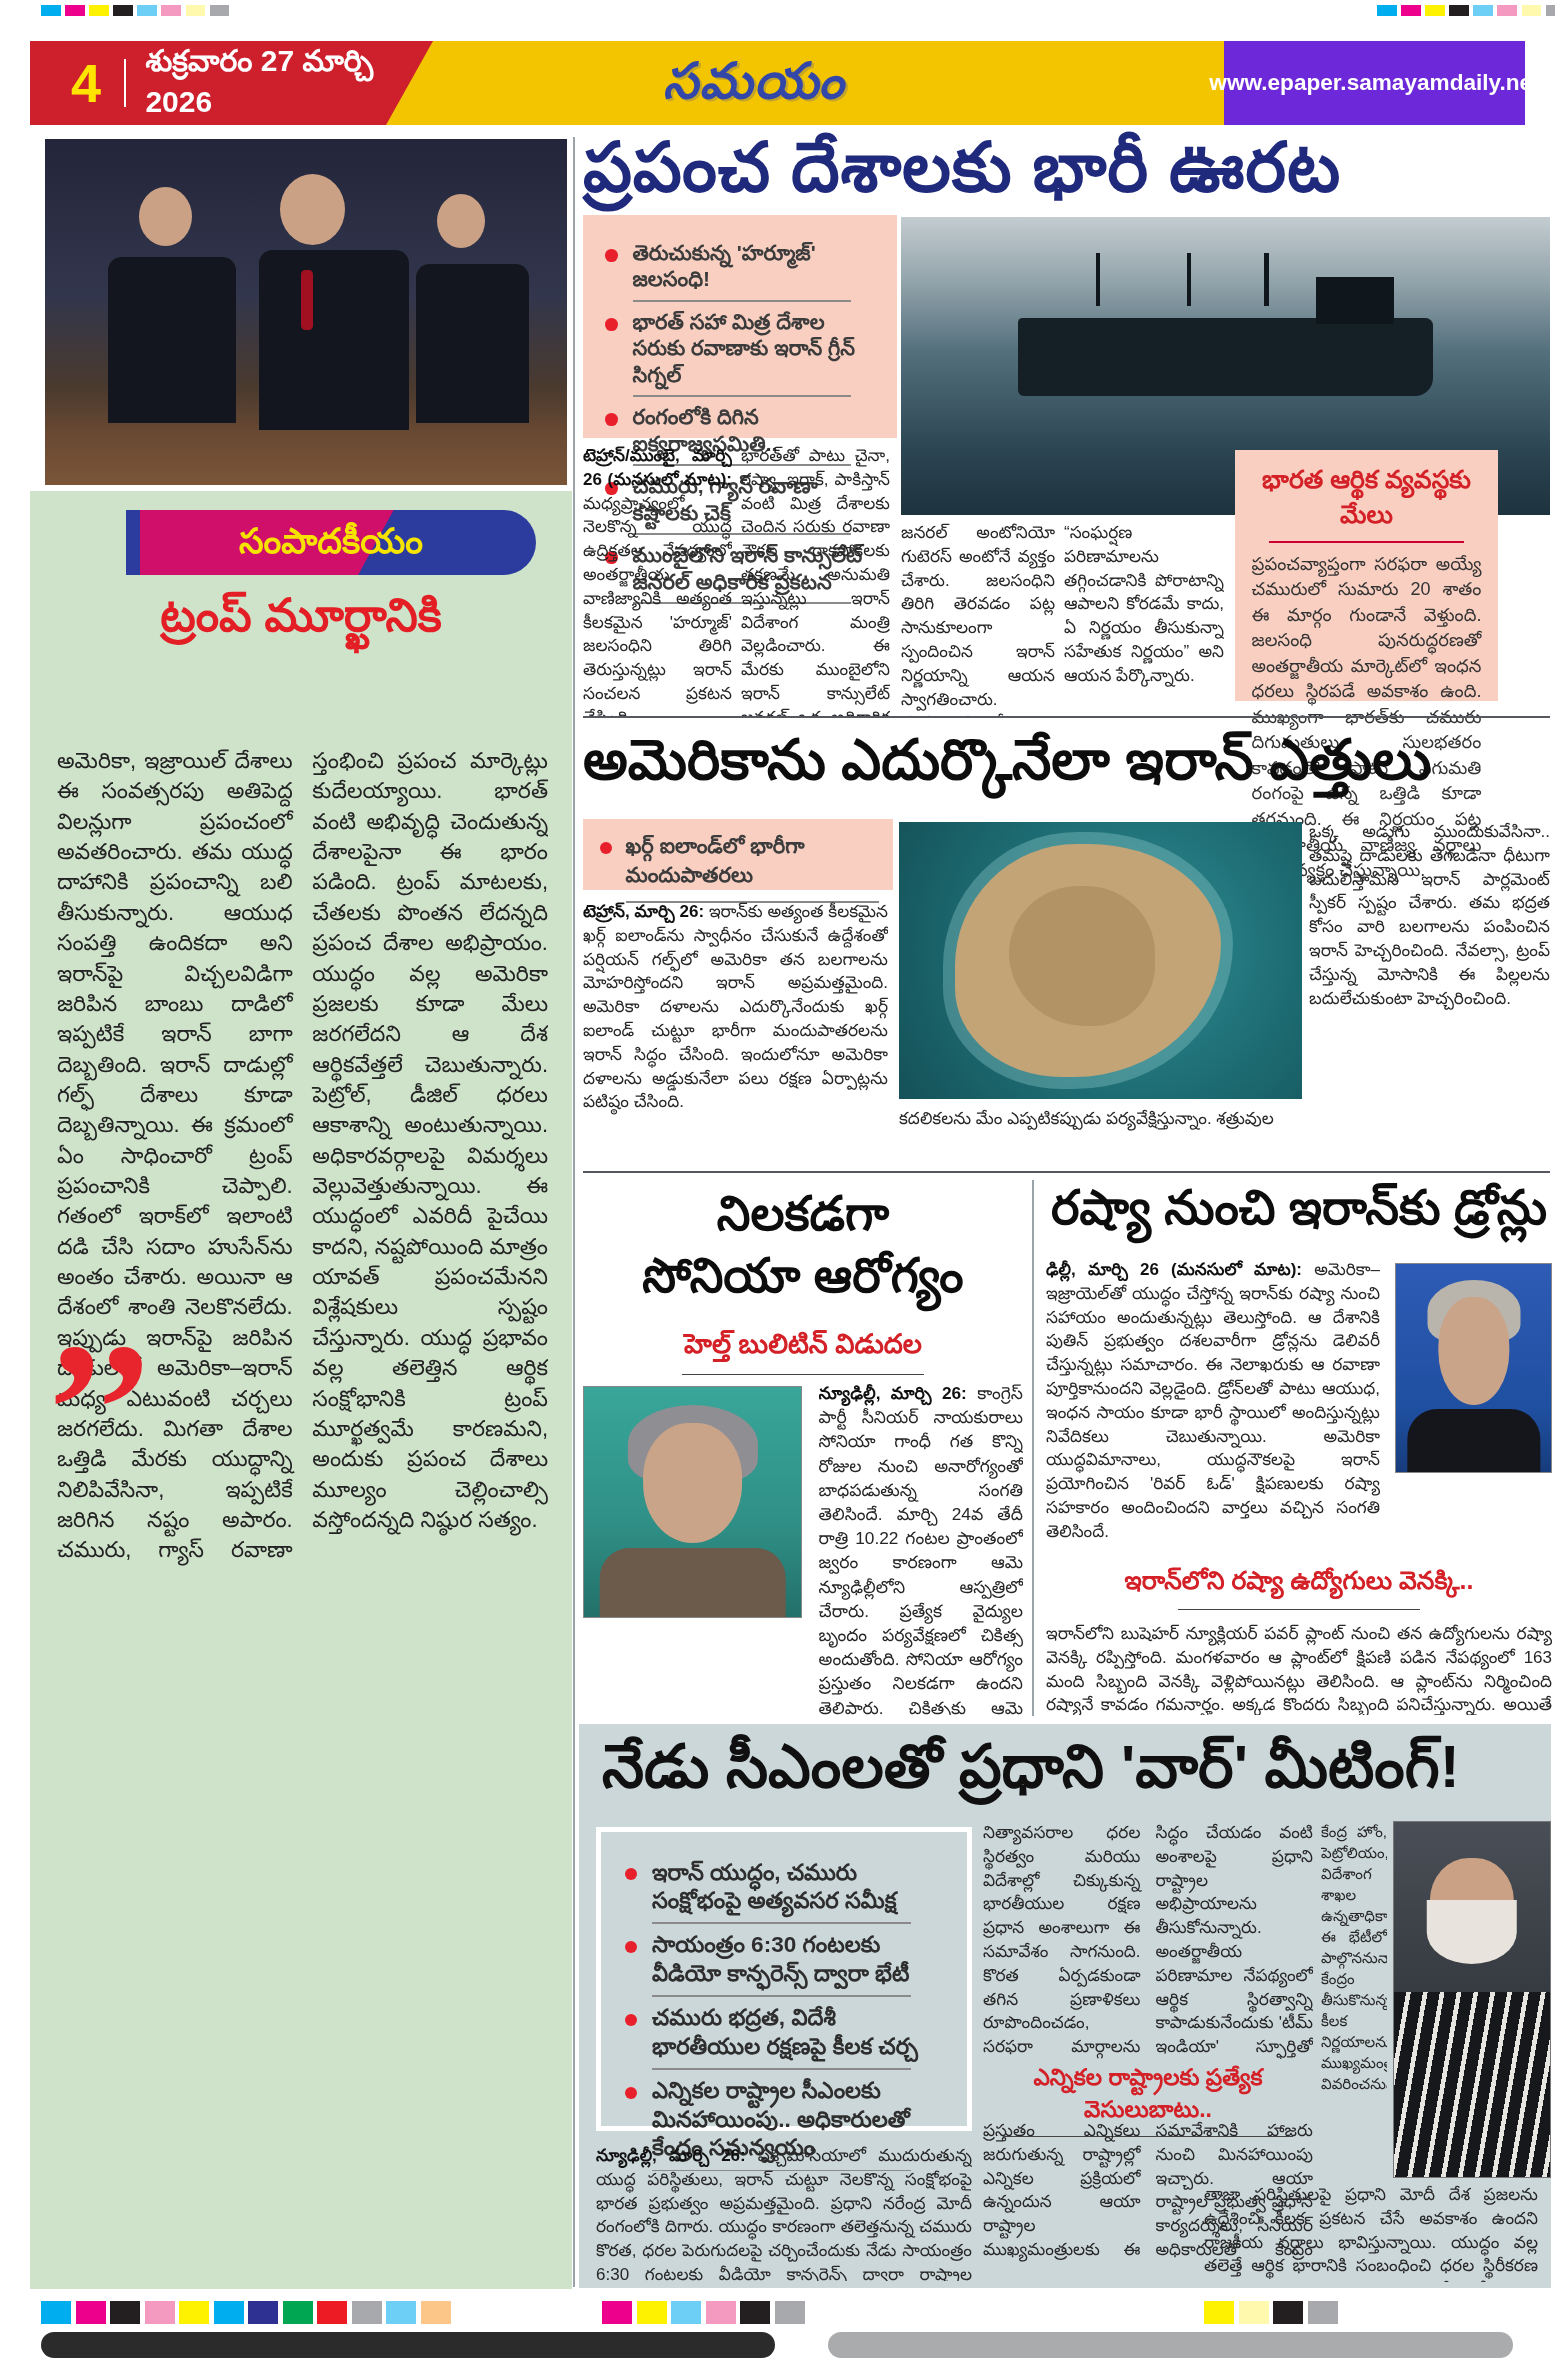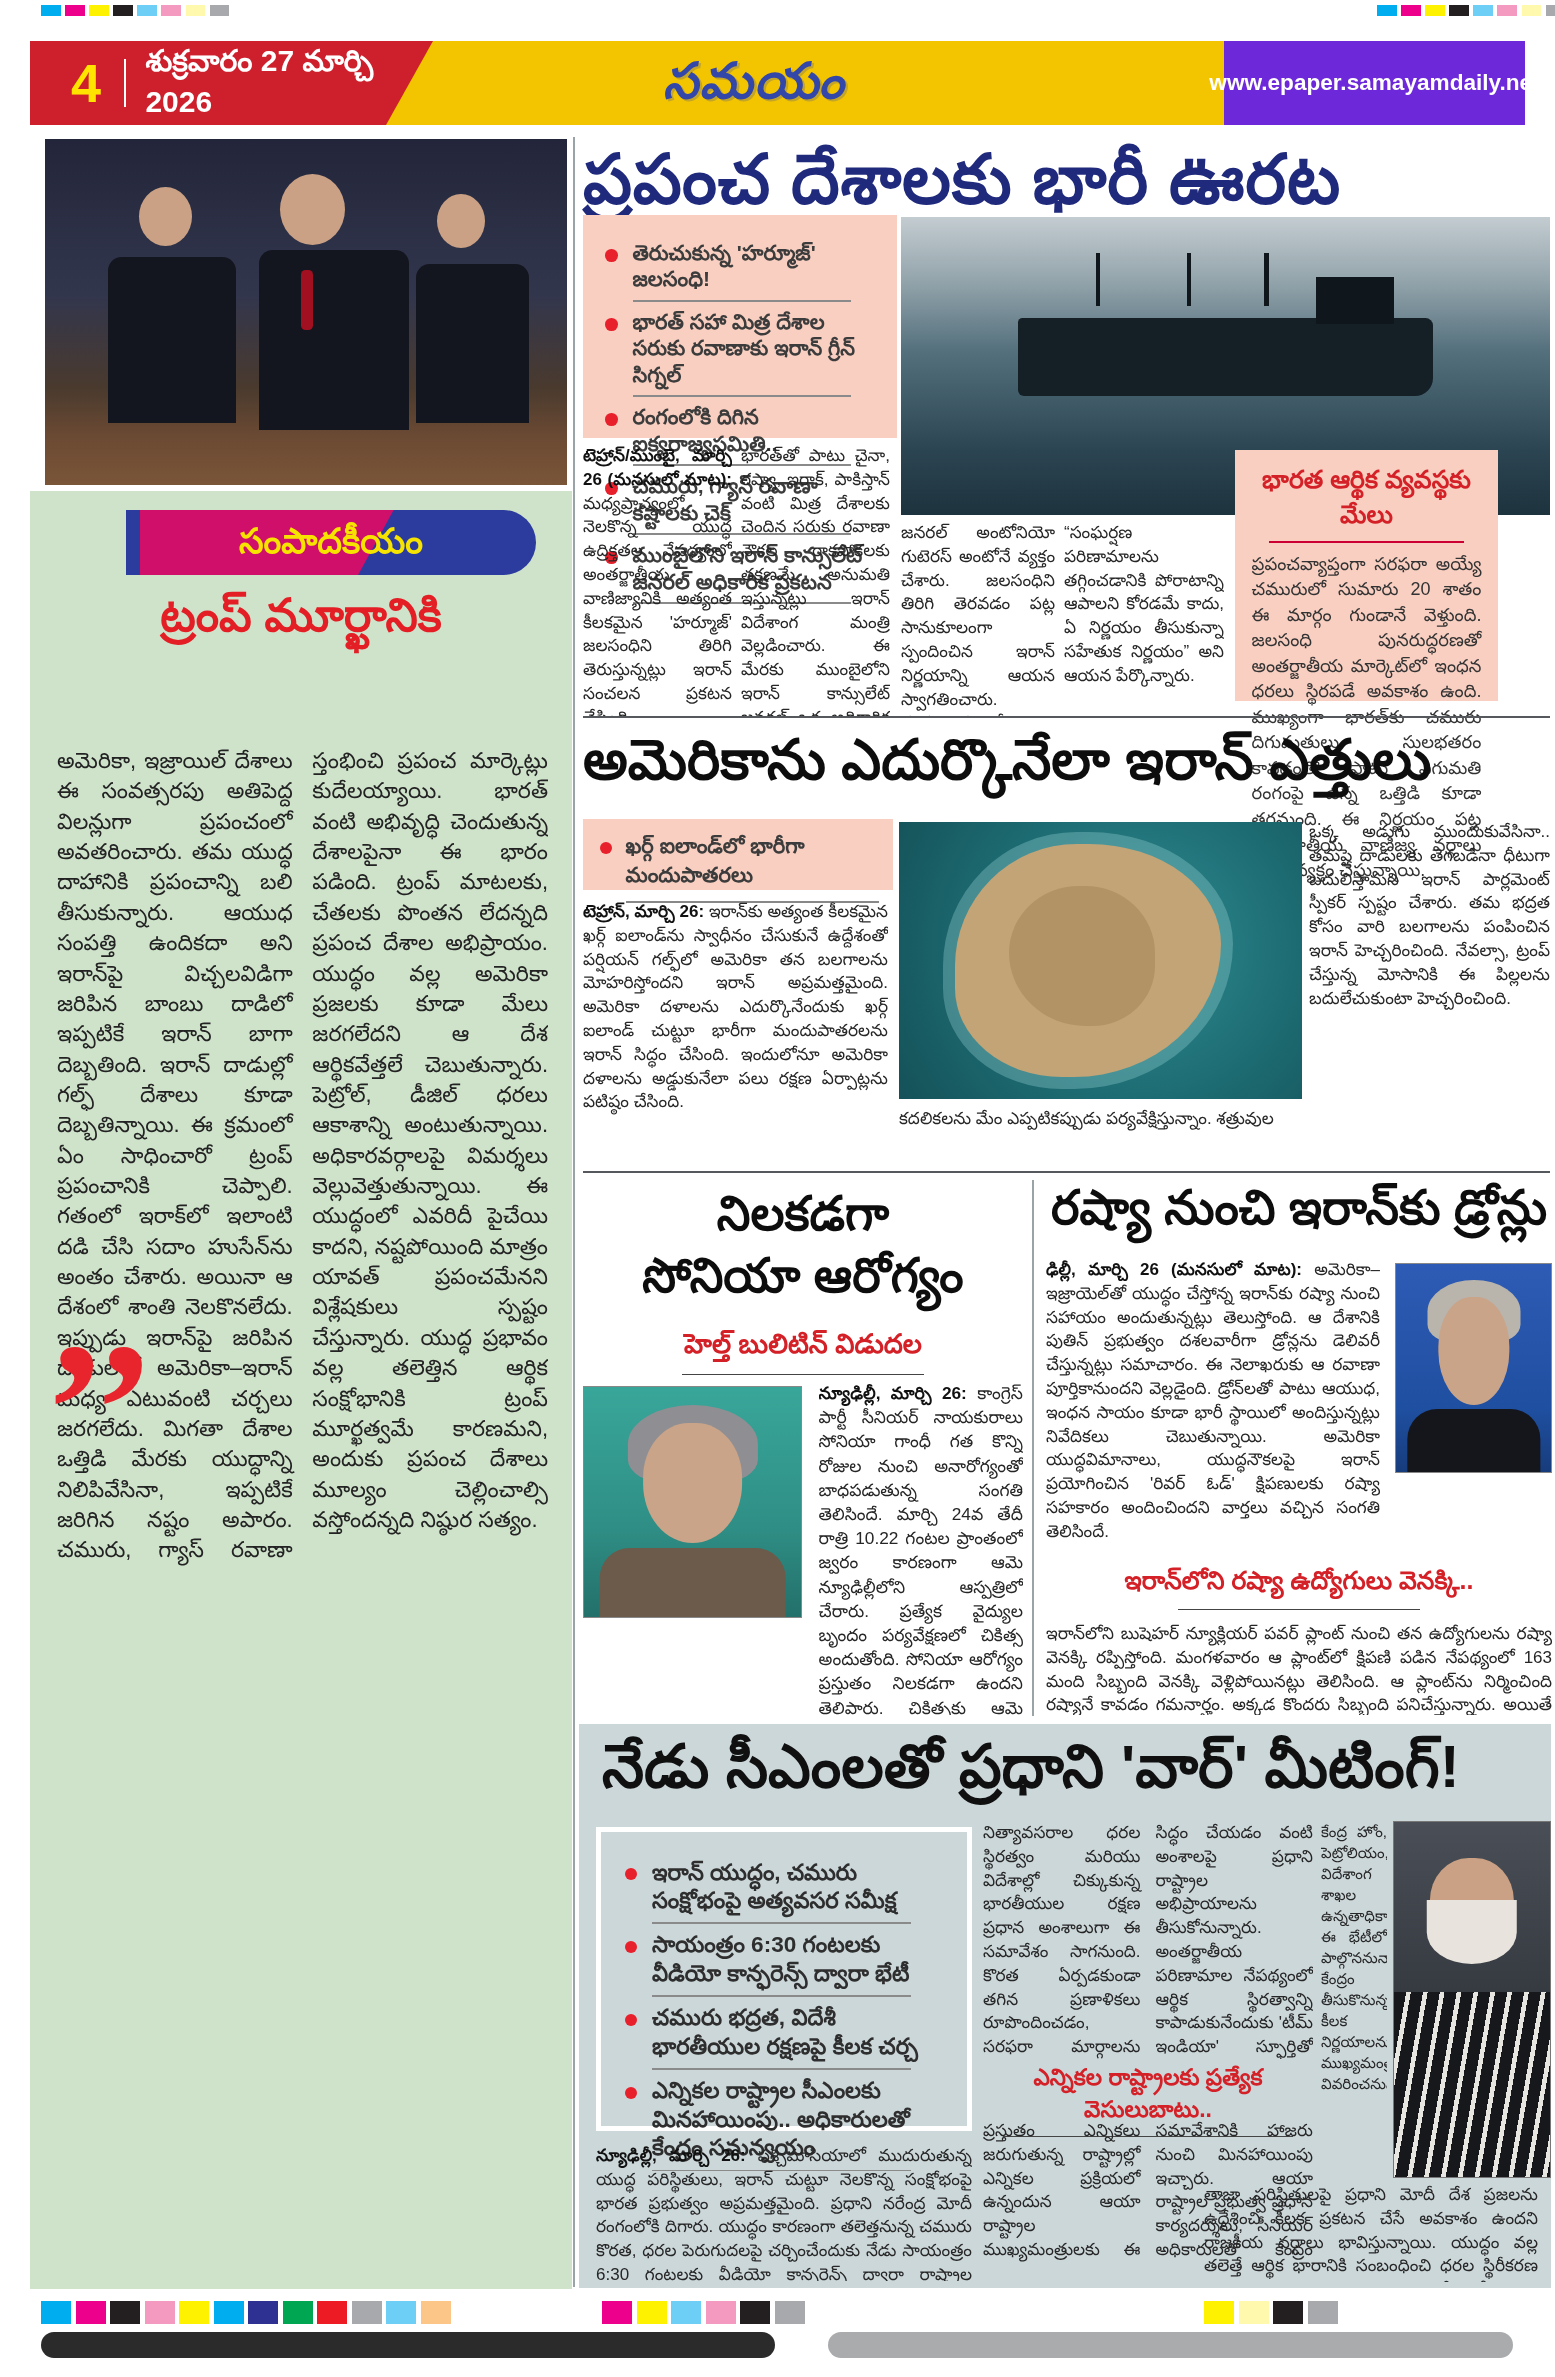--- a/index.html
+++ b/index.html
@@ -44,21 +44,21 @@
       font-family:"Liberation Serif","DejaVu Serif",serif;}
   
   .vrule{background:#9aa3a8;width:1.5px;}
   .hrule{background:#55585c;height:1.5px;}
   .dateline{font-weight:800;color:#111;}
   .body-text{font-size:17px;line-height:1.4;text-align:justify;color:#262626;overflow:hidden;}
   .red-sub{color:#d42027;font-weight:800;text-align:center;}
   .red-sub .ul{display:block;margin:7.5px auto 0;width:70%;height:1.5px;background:#444;}
   
   .lead-headline{left:583px;top:128px;width:971px;color:#202a7c;font-size:69px;font-weight:800;
-      white-space:nowrap;letter-spacing:0.8px;margin-top:12px;}
+      white-space:nowrap;letter-spacing:0.8px;}
   .pinkbox{background:#f8cfc1;box-sizing:border-box;}
   .lead-bullets{left:583px;top:215px;width:314px;height:223px;padding:13.5px 15px 7.5px 10.5px;}
   .blist{list-style:none;margin:4px;padding:0;}
   .blist li{position:relative;padding:7.5px 0 9px 35px;font-weight:700;font-size:21px;color:#3c3c3c;line-height:1.25;}
   .blist li::before{content:'';position:absolute;left:7.5px;top:16.6px;width:12.8px;height:12.8px;border-radius:50%;background:#e8202c;}
   .blist li::after{content:'';position:absolute;left:35px;bottom:0;width:78%;height:1.5px;background:#8a8a8a;}
   .ship-photo{left:901px;top:217px;width:649px;height:298px;background:
       linear-gradient(180deg,#c3ccd1 0%,#97a7ae 20%,#54707d 45%,#2c4552 78%,#1d333e 100%);overflow:hidden;}
   .ship-hull{position:absolute;left:18%;top:34%;width:64%;height:26%;background:#141f26;border-radius:4.5px 7.5px 18px 6px;}
   .ship-top{position:absolute;left:64%;top:20%;width:12%;height:16%;background:#0f171d;}

